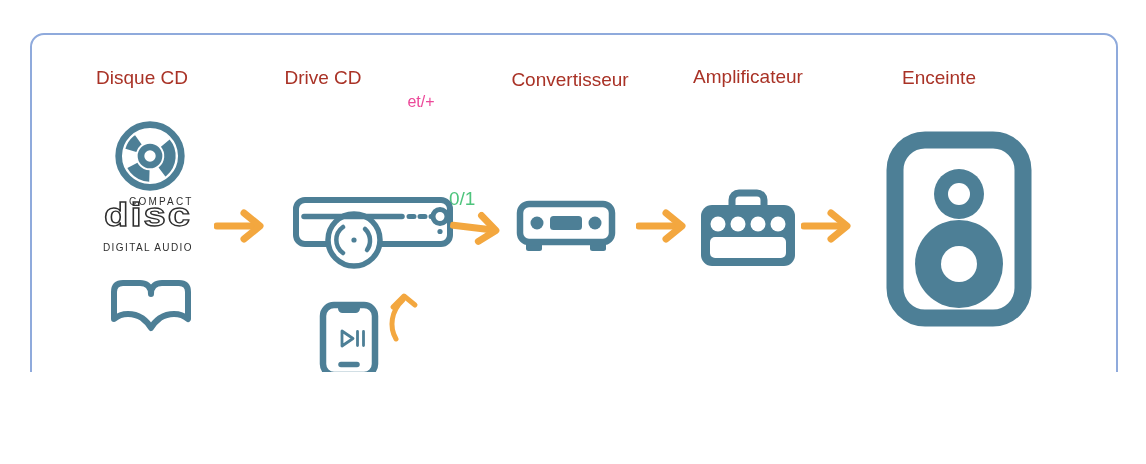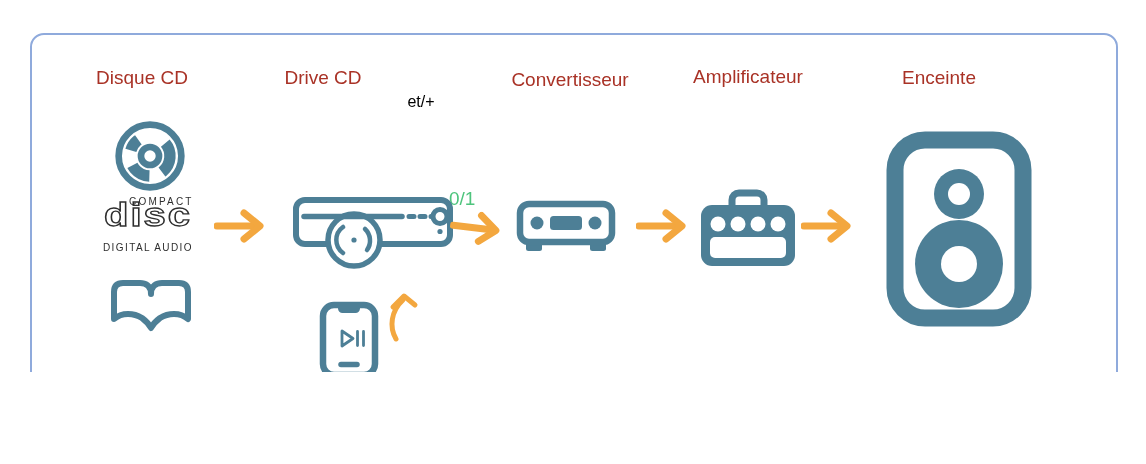--- a/index.html
+++ b/index.html
@@ -2,21 +2,21 @@
 <html><head>
 <meta charset="utf-8">
 <style>
   html,body{margin:0;padding:0;background:#ffffff;}
   body{font-family:"Liberation Sans", sans-serif;}
   #canvas{position:relative;width:1146px;height:372px;background:#fff;overflow:hidden;}
   .frame{position:absolute;left:30px;top:33px;width:1084px;height:402px;
          border:2px solid #8FAADC;border-radius:14px;background:#fff;}
   .stage-label{position:absolute;transform:translateX(-50%);white-space:nowrap;
                color:#A93226;font-size:19px;font-weight:400;}
-  .note-orange{position:absolute;transform:translateX(-50%);color:#000000;font-size:16px;}
+  .note-orange{position:absolute;transform:translateX(-50%);color:#ec4899;font-size:16px;}
   .note-green{position:absolute;color:#4EC47D;font-size:19px;}
   .icon{position:absolute;}
   svg{display:block;}
   
   .cdlogo{position:absolute;left:103px;top:196px;width:98px;height:58px;color:#2E2E2E;}
   .cdlogo .l1{position:absolute;left:26px;top:0;font-size:10px;font-weight:normal;letter-spacing:2.2px;}
   .cdlogo .l2{position:absolute;left:1px;top:2px;font-size:40px;font-weight:bold;letter-spacing:2px;
               color:transparent;-webkit-text-stroke:1.6px #2E2E2E;transform:scaleY(0.82);transform-origin:top left;line-height:1;}
   .cdlogo .l3{position:absolute;left:0px;top:46px;font-size:10px;font-weight:normal;letter-spacing:1.4px;white-space:nowrap;}
   .rot7{transform:rotate(7deg);}

